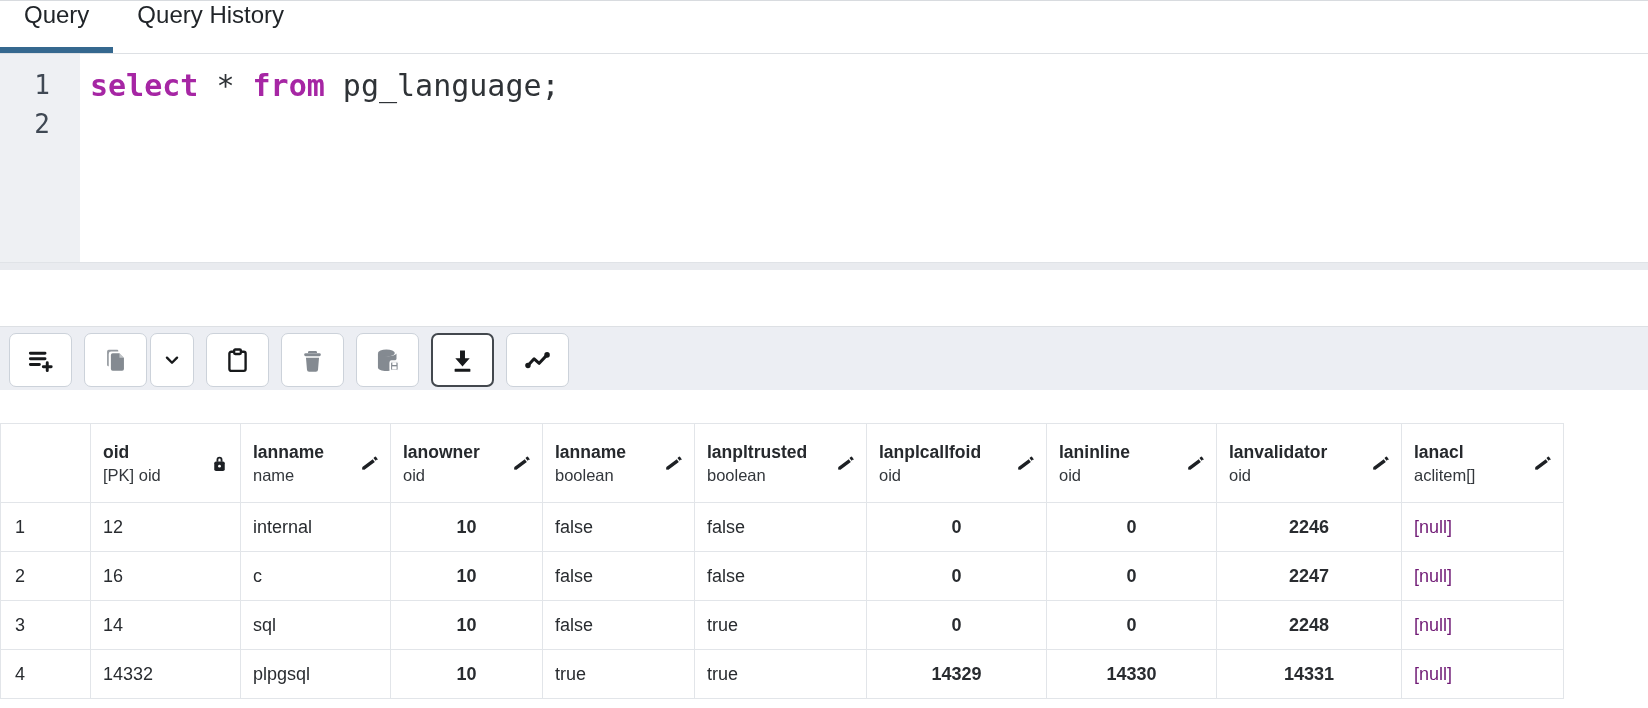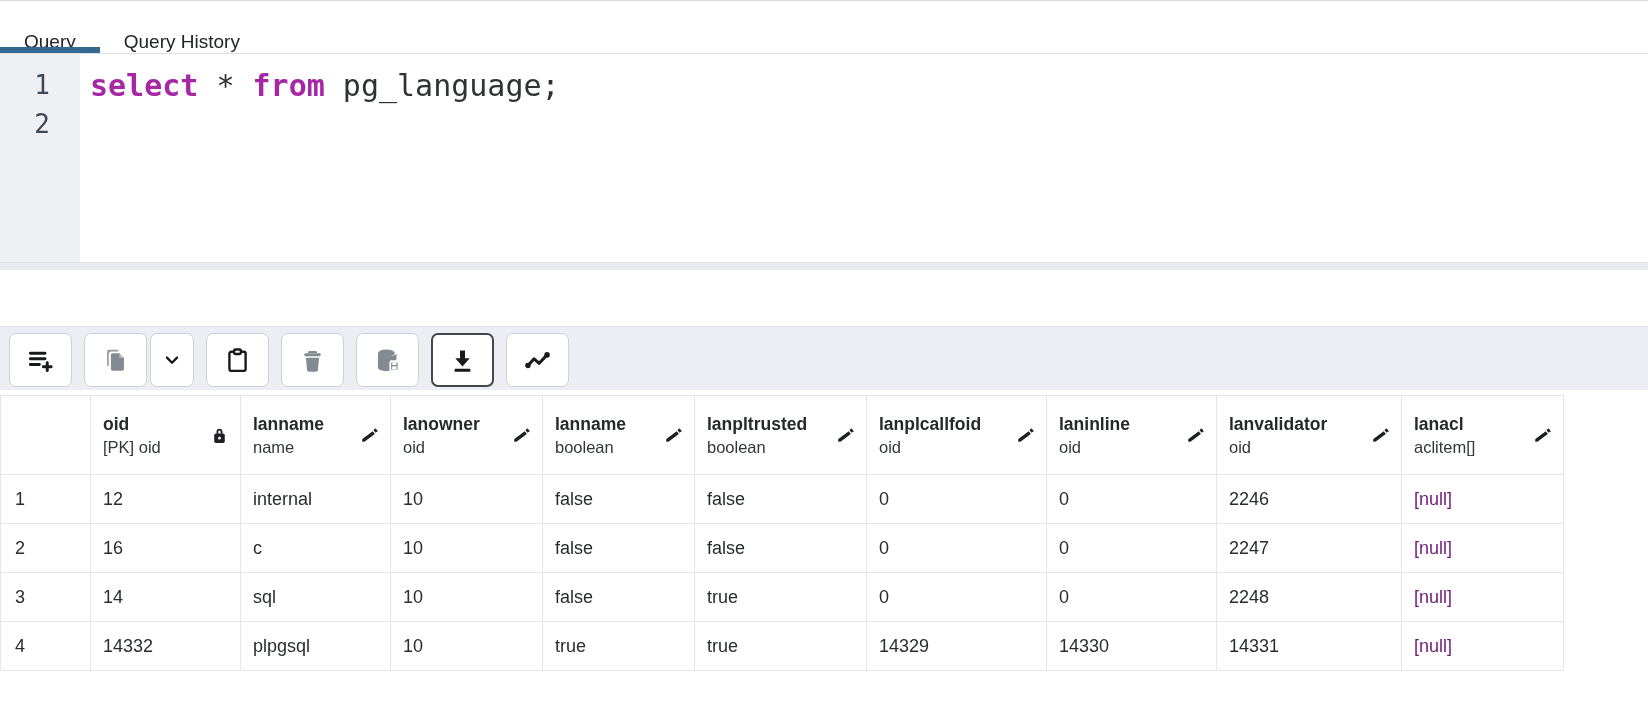--- a/index.html
+++ b/index.html
@@ -4,21 +4,21 @@
 <style>
   * { margin:0; padding:0; box-sizing:border-box; }
   html,body { background:#fff; }
   body { font-family:"Liberation Sans", sans-serif; width:1648px; height:708px; overflow:hidden; }
   .app { width:1648px; height:708px; background:#fff; border-top:1px solid #d8dbdf; display:flex; flex-direction:column; }
 
   
   .tabbar { display:flex; align-items:stretch; border-bottom:1px solid #dde0e4; background:#fff; flex:none; }
   .tabbar.top { height:53px; }
   .tabbar.out { height:57px; }
-  .tab { position:relative; display:flex; align-items:flex-end; padding:0 24px; font-size:19px; color:#212529; cursor:pointer; }
+  .tab { position:relative; display:flex; align-items:flex-start; padding:0 24px; font-size:24px; color:#212529; cursor:pointer; }
   .tabbar.out .tab { padding:0 22px; }
   .tab.active::after { content:""; position:absolute; left:0; right:0; bottom:0; height:6px; background:#35688f; }
 
   
   .editor { height:208px; display:flex; flex:none; background:#fff;
             font-family:"DejaVu Sans Mono", monospace; }
   .gutter { width:80px; background:#eef0f3; color:#3f4853; font-size:26px; line-height:39px;
             text-align:right; padding:12px 30px 0 0; flex:none; }
   .code { flex:1; padding:12px 0 0 10px; font-size:30px; line-height:39px; color:#2f3337; }
   .code-line { white-space:pre; }
@@ -33,31 +33,31 @@
           display:flex; align-items:center; justify-content:center; color:#17191b; cursor:pointer; padding:0; }
   .tbtn.narrow { width:44px; }
   .tbtn.disabled { color:#848a91; }
   .tbtn.focused { border:2px solid #43484e; }
   .ticon { display:flex; }
   .ticon svg { width:27px; height:27px; }
   .ticon.small svg { width:22px; height:22px; }
 
   
   .grid-wrap { margin-top:5px; background:#fff; flex:1; overflow:hidden; }
-  table { border-collapse:collapse; table-layout:fixed; }
+  table { border-collapse:collapse; table-layout:fixed;margin-top:28px; }
   th, td { border:1px solid #e2e5e9; background:#fff; }
   thead th { height:79px; padding:0 10px 0 12px; vertical-align:middle; font-weight:normal; }
   .hcell { display:flex; justify-content:space-between; align-items:center; gap:4px; }
   .htext { text-align:left; }
   .hname { font-weight:700; font-size:17.5px; color:#26292d; line-height:24px; }
   .htype { font-size:16.5px; color:#33373c; line-height:23px; }
   .hicon { display:flex; color:#1d2024; }
   .hicon svg { width:21px; height:21px; }
   tbody td { height:49px; padding:0 12px; font-size:18px; color:#292c30; }
-  td.right { text-align:left; }
+  td.right { text-align:center;font-weight:bold; }
   td.null { color:#701a75; }
   td.rownum { padding-left:14px; font-size:18px; }
 </style>
 </head>
 <body>
 
 <div class="app">
 
   <div class="tabbar top">
     <div class="tab active">

